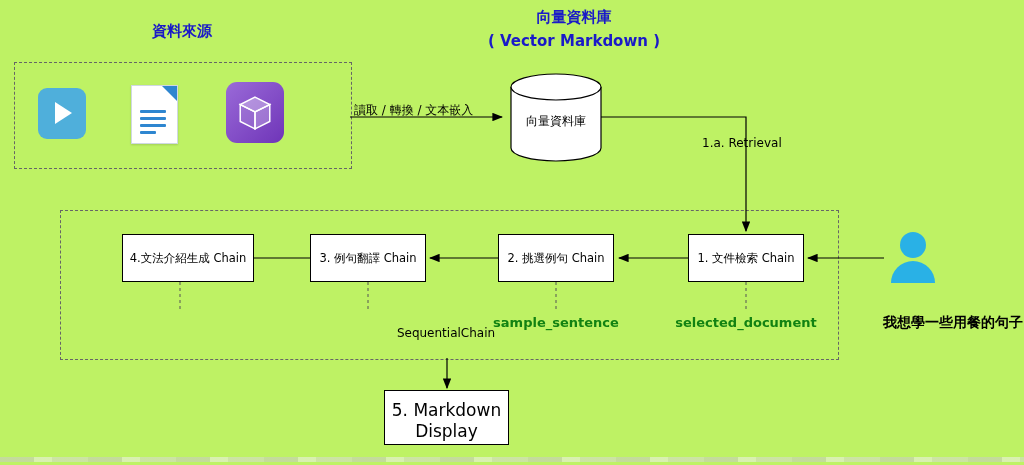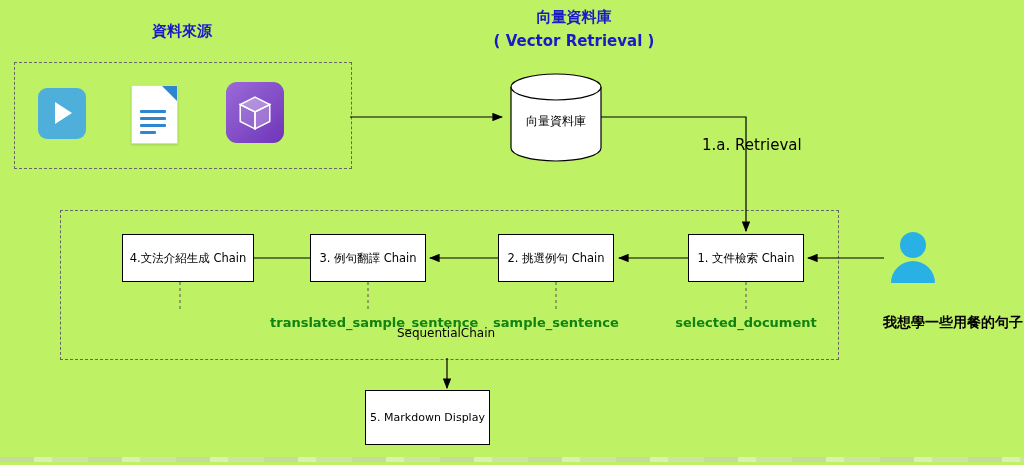--- a/index.html
+++ b/index.html
@@ -11,21 +11,21 @@
   .overlay{position:absolute;left:0;top:0;z-index:2;}
   .dashedbox{border:1px dashed #666;background:transparent;z-index:1;}
   .chainbox{
     border:1px solid #000;background:#fff;z-index:3;
     display:flex;align-items:center;justify-content:center;text-align:center;
     font-size:11.5px;line-height:1.25;padding:2px;box-sizing:border-box;
   }
   .title-blue{color:#1a1ac8;font-weight:bold;font-size:15px;text-align:center;z-index:3;}
   .plain-label{font-size:12px;z-index:3;}
   .output-green{color:#128212;font-weight:bold;font-size:13px;text-align:center;z-index:3;}
-  .retrieval{font-size:15px;z-index:3;}
+  .retrieval{font-size:12px;z-index:3;}
   .query-text{font-size:14px;font-weight:600;text-align:right;z-index:3;}
   
   .video-icon{left:38px;top:88px;width:48px;height:51px;background:#4fafdb;border-radius:9px;z-index:3;}
   .video-icon .play{
     position:absolute;left:17px;top:14px;width:0;height:0;
     border-left:17px solid #fff;border-top:11px solid transparent;border-bottom:11px solid transparent;
   }
   
   .doc-icon{left:131px;top:85px;width:45px;height:57px;background:#fff;border:1px solid #cfd8e2;
     box-shadow:0 1px 2px rgba(0,0,0,.15);z-index:3;}
@@ -76,63 +76,63 @@
       <line x1="746" y1="282" x2="746" y2="312"></line>
     </g>
     <g>
       <path d="M511,87 L511,148 A45,13 0 0 0 601,148 L601,87" fill="#fff" stroke="#000" stroke-width="1.2"></path>
       <ellipse cx="556" cy="87" rx="45" ry="13" fill="#fff" stroke="#000" stroke-width="1.2"></ellipse>
     </g>
   </svg>
 
   <div class="abs title-blue" style="left:14px;top:22px;width:336px;">資料來源</div>
   <div class="abs title-blue" style="left:474px;top:8px;width:200px;">向量資料庫</div>
-  <div class="abs title-blue" style="left:474px;top:32px;width:200px;">( Vector Retrieval )</div>
+  <div class="abs title-blue" style="left:474px;top:32px;width:200px;">( Vector Markdown )</div>
 
   <div class="abs video-icon">
     <div class="play"></div>
   </div>
   <div class="abs doc-icon">
     <div class="fold"></div>
     <div class="ln l1"></div>
     <div class="ln l2"></div>
     <div class="ln l3"></div>
     <div class="ln l4"></div>
   </div>
   <div class="abs cube-icon">
     <svg width="38" height="38" viewBox="0 0 36 36">
       <polygon points="18,3 32,10 18,17 4,10" fill="rgba(255,255,255,0.35)" stroke="#fff" stroke-width="1.4"></polygon>
       <polygon points="4,10 18,17 18,33 4,26" fill="rgba(255,255,255,0.15)" stroke="#fff" stroke-width="1.4"></polygon>
       <polygon points="32,10 18,17 18,33 32,26" fill="rgba(255,255,255,0.25)" stroke="#fff" stroke-width="1.4"></polygon>
     </svg>
   </div>
 
+  <div class="abs plain-label" style="left:354px;top:102px;width:150px;">讀取 / 轉換 / 文本嵌入</div>
   <div class="abs plain-label" style="left:511px;top:113px;width:90px;text-align:center;">向量資料庫</div>
   <div class="abs retrieval" style="left:702px;top:136px;">1.a. Retrieval</div>
 
   <div class="abs chainbox" style="left:122px;top:234px;width:132px;height:48px;">
     <span>4.文法介紹生成 Chain</span>
   </div>
   <div class="abs chainbox" style="left:310px;top:234px;width:116px;height:48px;">
     <span>3. 例句翻譯 Chain</span>
   </div>
   <div class="abs chainbox" style="left:498px;top:234px;width:116px;height:48px;">
     <span>2. 挑選例句 Chain</span>
   </div>
   <div class="abs chainbox" style="left:688px;top:234px;width:116px;height:48px;text-align:center;">
     <span>1. 文件檢索 Chain</span>
   </div>
 
-  <div class="abs output-green" style="left:270px;top:315px;width:196px;">translated_sample_sentence</div>
   <div class="abs output-green" style="left:481px;top:315px;width:150px;">sample_sentence</div>
   <div class="abs output-green" style="left:671px;top:315px;width:150px;">selected_document</div>
 
   <div class="abs plain-label" style="left:371px;top:326px;width:150px;text-align:center;">SequentialChain</div>
 
-  <div class="abs chainbox" style="left:365px;top:390px;width:125px;height:55px;font-size:11px;">
+  <div class="abs chainbox" style="left:384px;top:390px;width:125px;height:55px;font-size:17px;align-items:flex-end;">
     <span>5. Markdown Display</span>
   </div>
 
   <div class="abs person-icon">
     <div class="head"></div>
     <div class="bodyshape"></div>
   </div>
   <div class="abs query-text" style="left:843px;top:314px;width:180px;">我想學一些用餐的句子</div>
 
   <div class="abs edge-artifact"></div>

